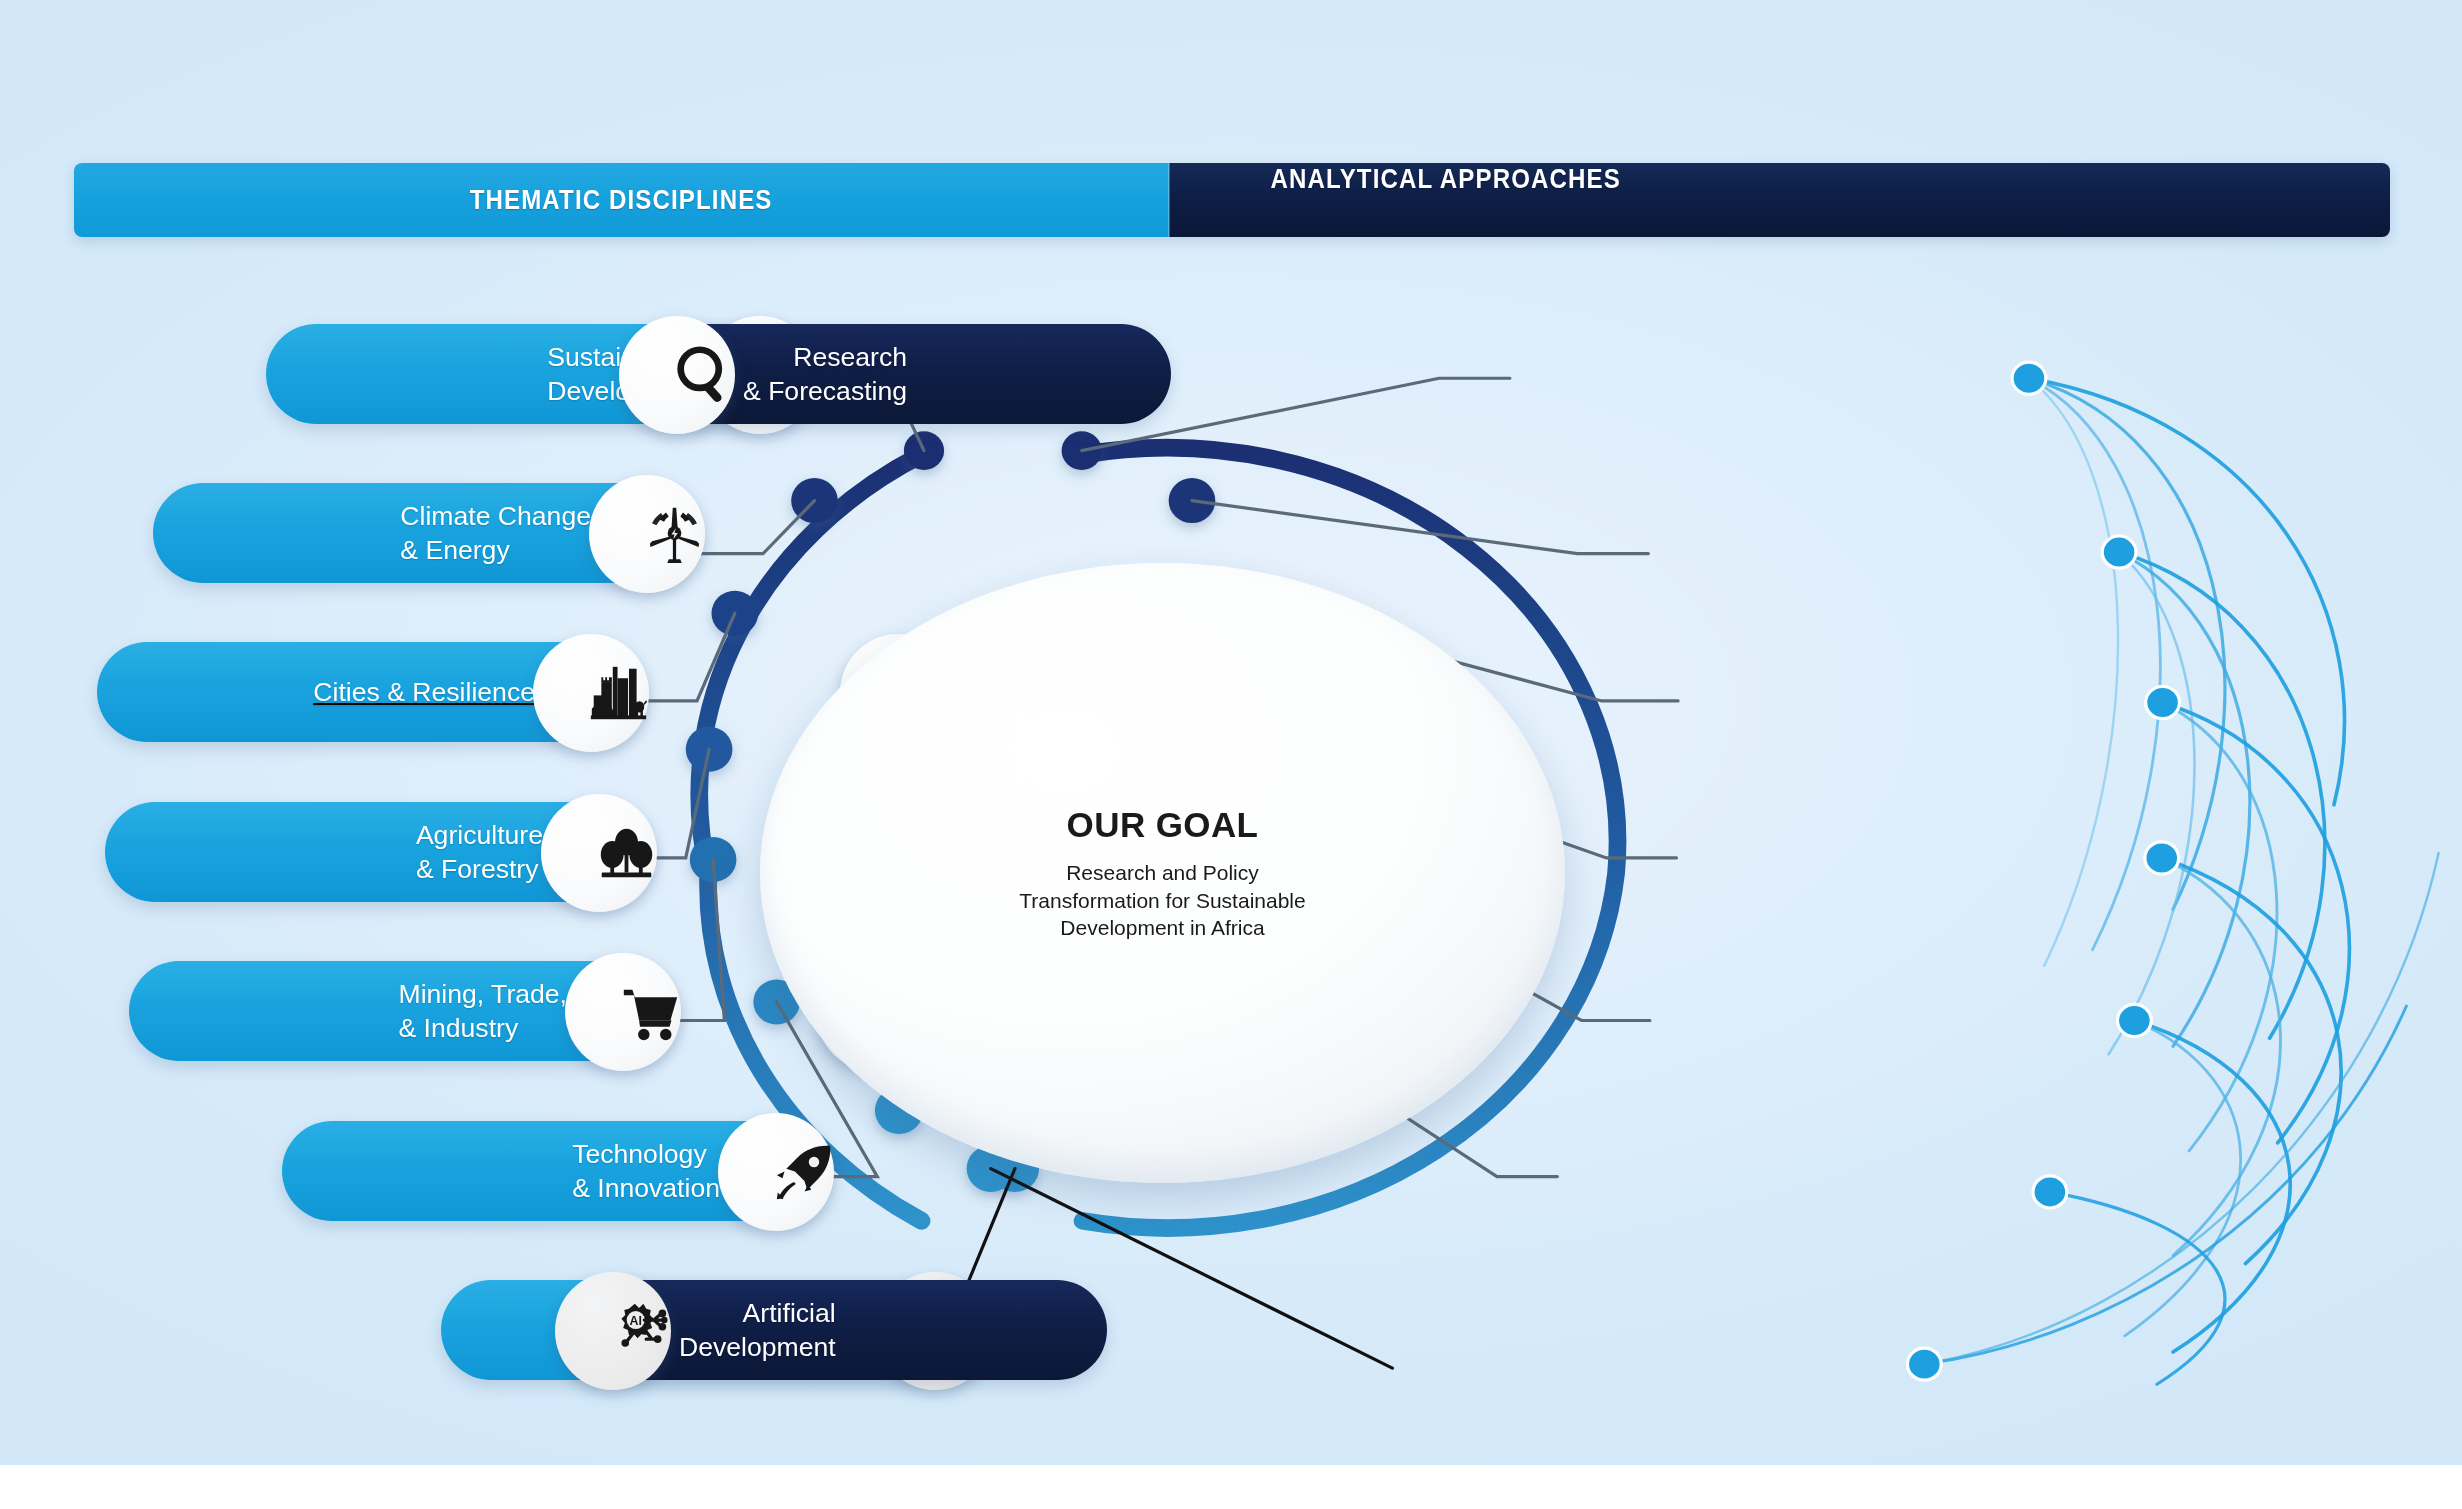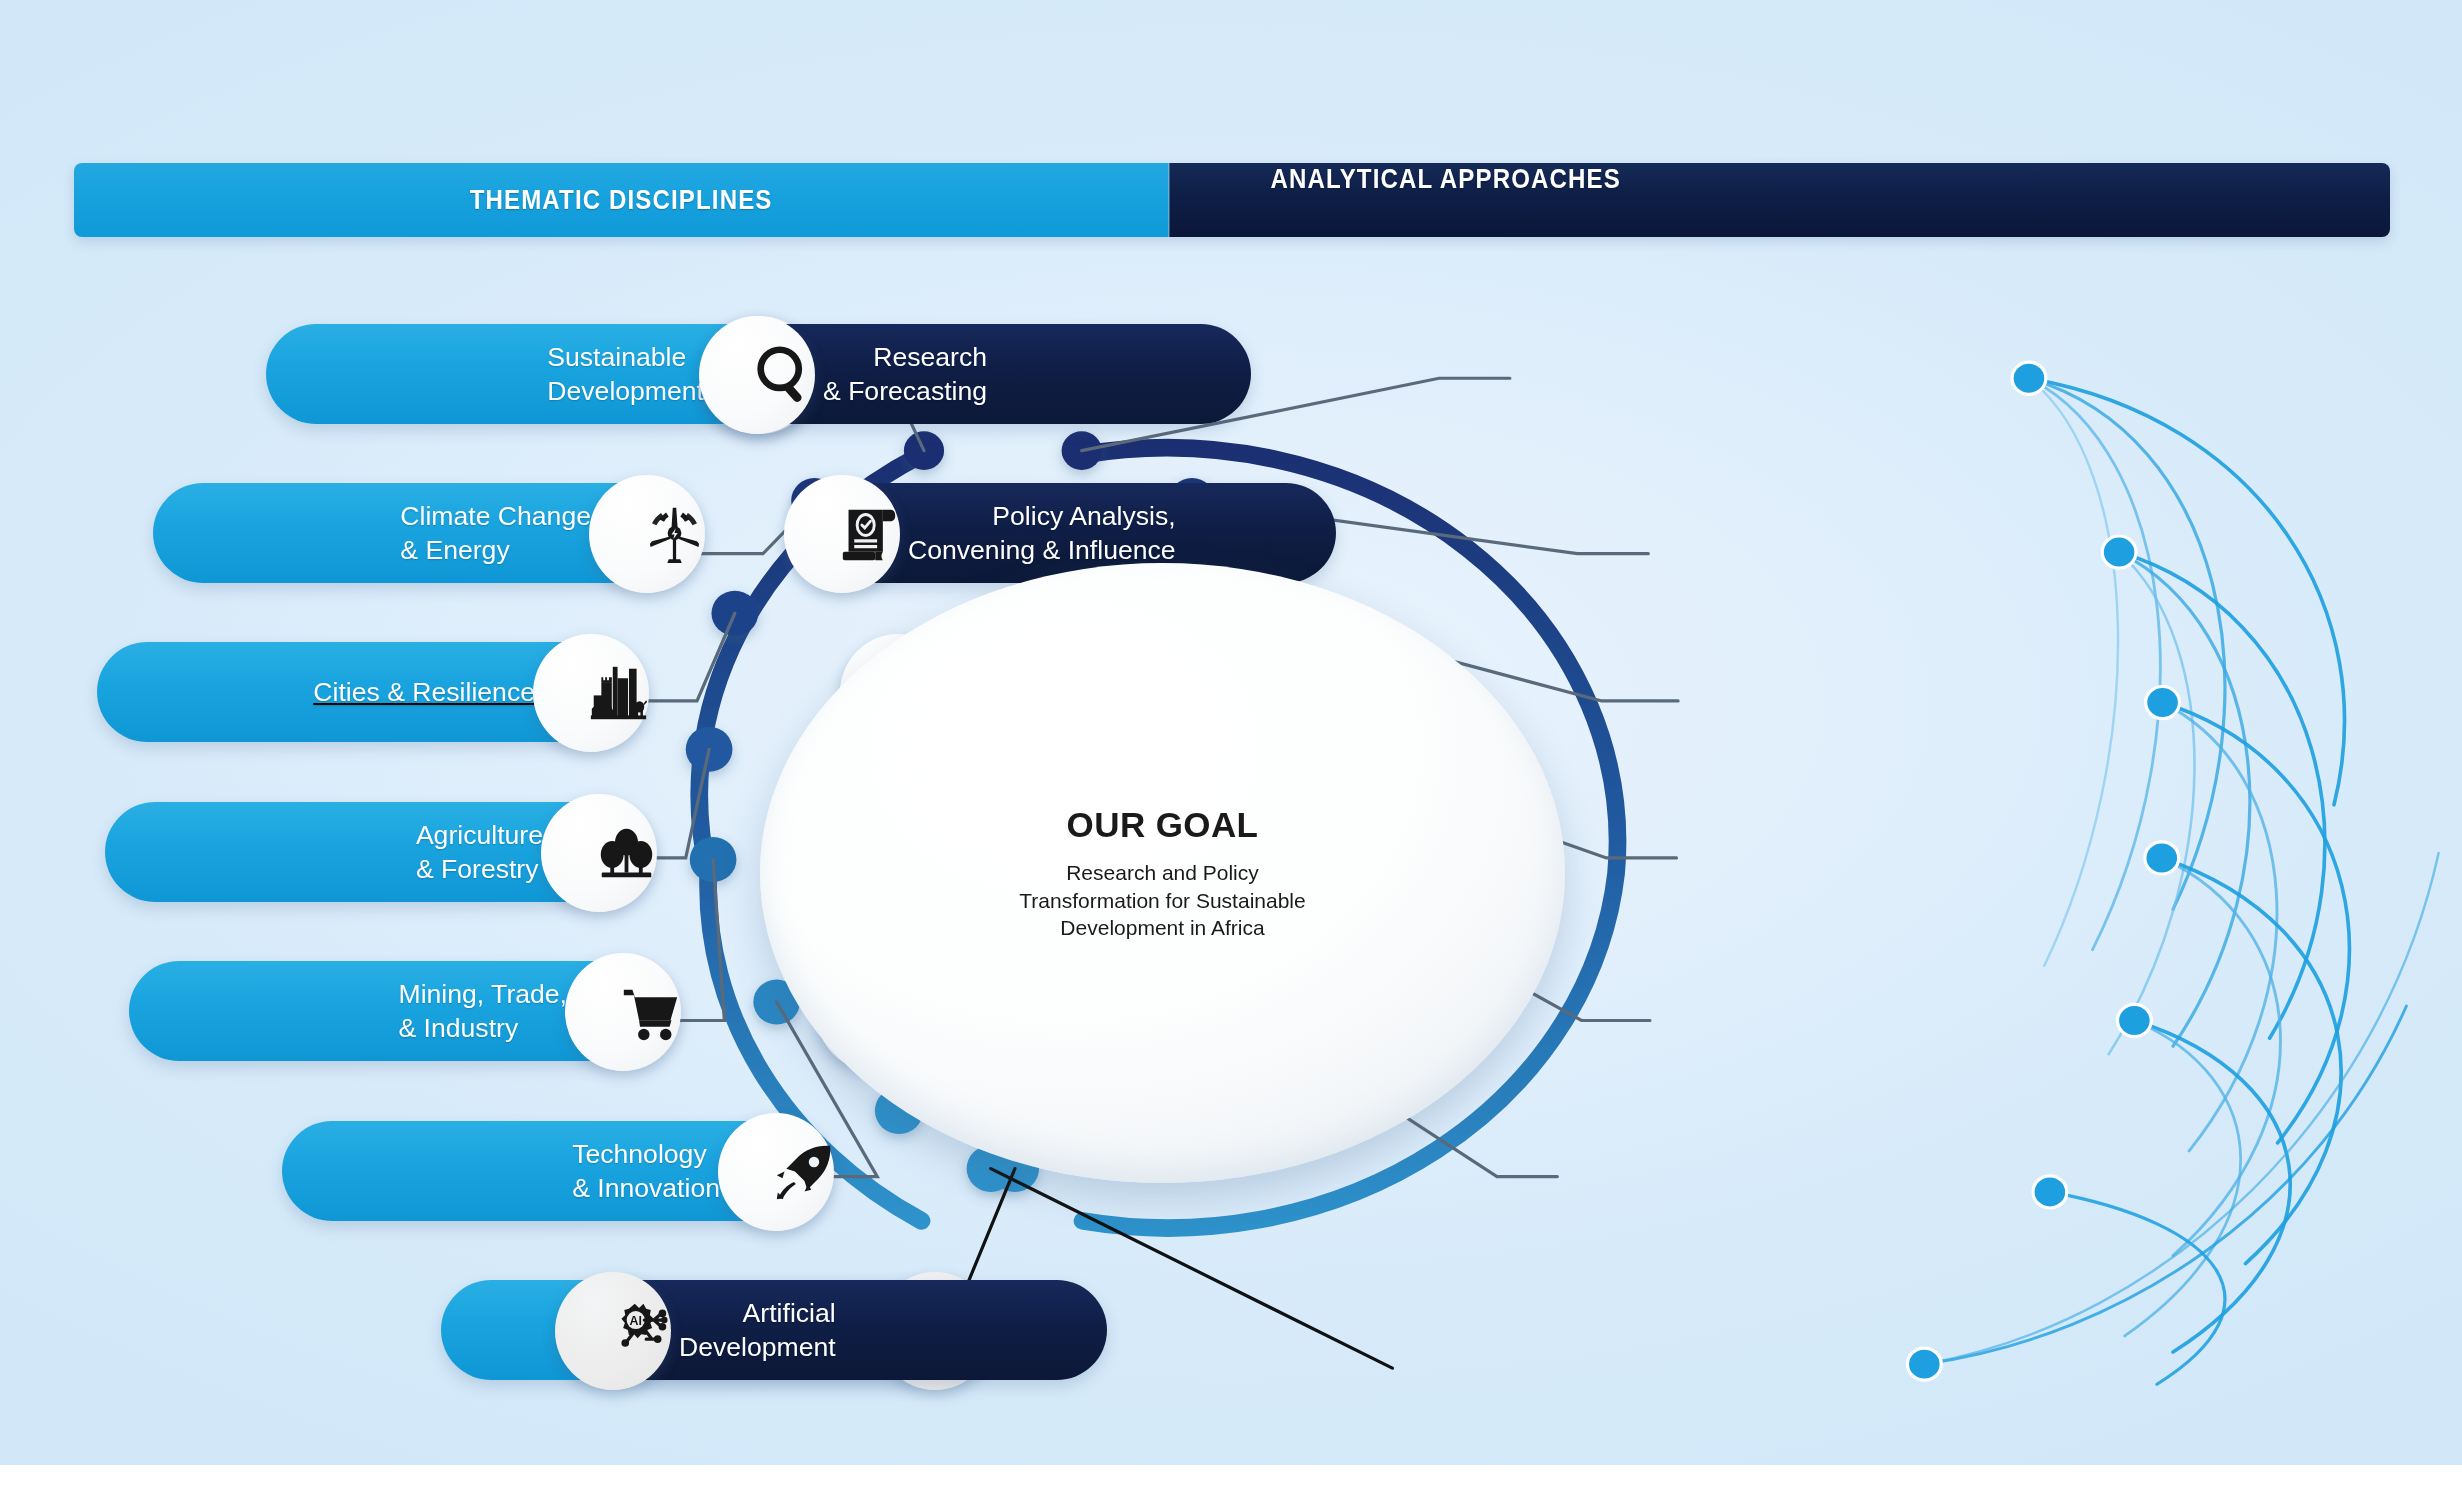--- a/index.html
+++ b/index.html
@@ -412,51 +412,33 @@
     </div>
     <div class="icon-bubble flat">
       <svg viewBox="0 0 64 64">
         <path d="M32 3C25 9 15 11 7 11c0 20 3 38 25 50 22-12 25-30 25-50-8 0-18-2-25-8z" fill="none" stroke="#171717" stroke-width="3.4"></path>
         <path d="M32 11c-6 5-14 6-19 6 0 16 2 30 19 40 17-10 19-24 19-40-5 0-13-1-19-6z" fill="#171717"></path>
         <path d="M28 25h8v7h7v8h-7v7h-8v-7h-7v-8h7z" fill="#f1f2f3"></path>
       </svg>
     </div>
   </div>
 
-  <div class="pill right" style="right:1211px; top:324px; width:547px;">
+  <div class="pill right" style="right:1291px; top:324px; width:547px;">
     <div class="pill-body" style="width:547px;">
       <span class="pill-label">Research
 &amp; Forecasting</span>
     </div>
     <div class="icon-bubble">
       <svg viewBox="0 0 64 64" fill="#171717">
         <circle cx="27" cy="25" r="20" fill="none" stroke="#171717" stroke-width="7"></circle>
         <rect x="36" y="40" width="9" height="22" rx="4.5" transform="rotate(-42 40 50)"></rect>
       </svg>
     </div>
   </div>
 
-  <div class="pill right" style="right:1126px; top:483px; width:547px;">
-    <div class="pill-body" style="width:547px;">
-      <span class="pill-label">Policy Analysis,
-Convening &amp; Influence</span>
-    </div>
-    <div class="icon-bubble">
-      <svg viewBox="0 0 64 64" fill="#171717">
-        <path d="M10 6h36v44H10z"></path>
-        <path d="M46 6h8c3 0 5 2 5 6s-2 6-5 6h-8z"></path>
-        <rect x="4" y="50" width="34" height="9" rx="2"></rect>
-        <path d="M38 50h8c-2 3-2 6 0 9h-8z"></path>
-        <ellipse cx="28" cy="22" rx="9" ry="11" fill="none" stroke="#eef2f5" stroke-width="3"></ellipse>
-        <path d="M24 22l3 3 6-7" fill="none" stroke="#eef2f5" stroke-width="3" stroke-linecap="round"></path>
-        <rect x="16" y="37" width="24" height="3.4" fill="#eef2f5"></rect>
-        <rect x="16" y="43" width="24" height="3.4" fill="#eef2f5"></rect>
-      </svg>
-    </div>
-  </div>
 
   <div class="pill right" style="right:1070px; top:642px; width:547px;">
     <div class="pill-body" style="width:547px;">
       <span class="pill-label">Capacity Gap
 Analysis &amp; Support</span>
     </div>
     <div class="icon-bubble">
       <svg viewBox="0 0 64 64" fill="#171717">
         <path d="M15 13l34 38M49 13L15 51" stroke="#171717" stroke-width="5"></path>
         <circle cx="13" cy="12" r="8"></circle>

